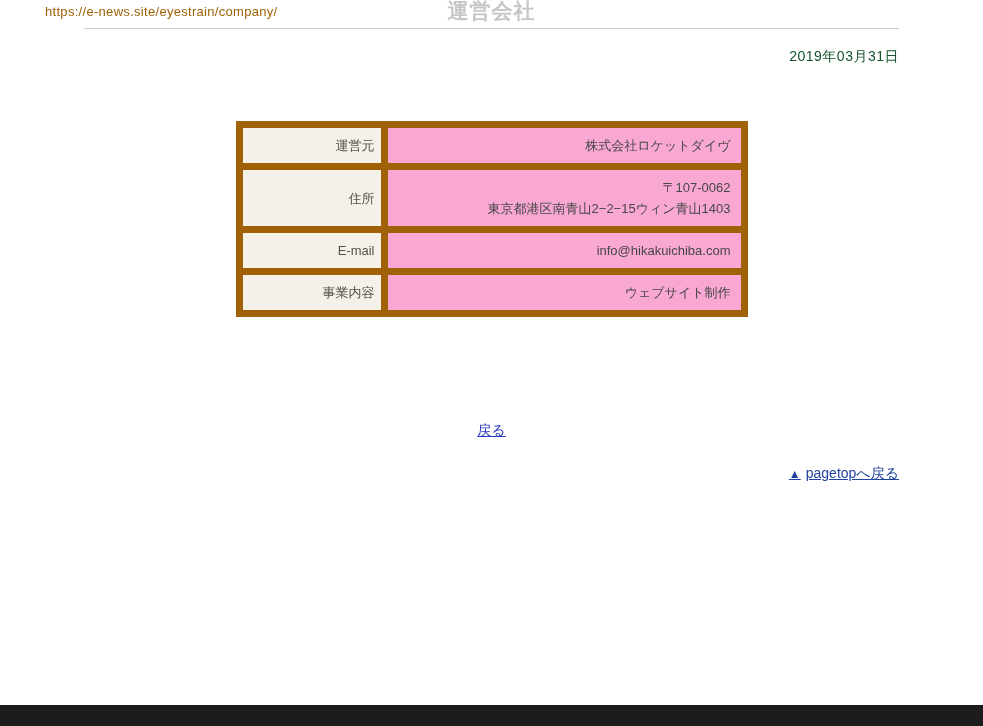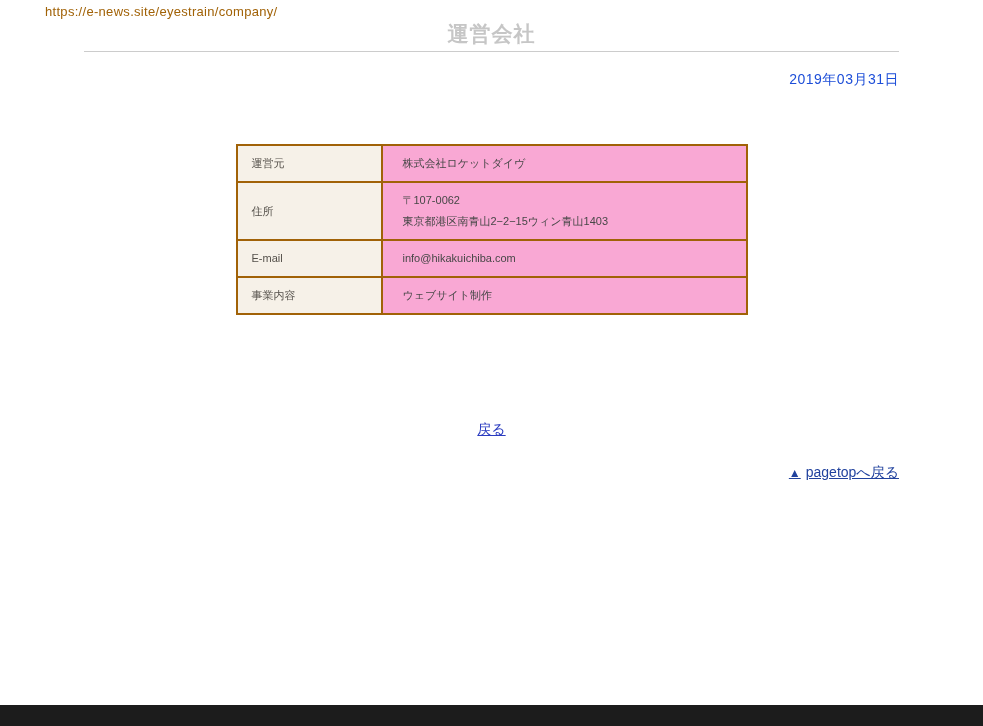--- a/index.html
+++ b/index.html
@@ -14,71 +14,71 @@
     position: absolute;
     top: 4px; left: 4px;
     font-size: 13px;
     color: #a16207;
     letter-spacing: 0.3px;
     padding-left: 41px;
   }
   .container {
     width: 815px;
     margin: 0 auto;
-    padding-top: 23px;
   }
   .page-title {
     text-align: center;
     font-size: 21px;
     font-weight: bold;
     color: #c6c6c6;
     letter-spacing: 1px;
     line-height: 22px;
   }
   .title-divider {
     margin-top: 6px;
     border-top: 1px solid #cccccc;
     height: 0;
   }
   .page-date {
     margin-top: 19px;
     text-align: right;
     font-size: 14px;
-    color: #1d4ed8;
+    color: #14532d;
     letter-spacing: 0.5px;
   }
   table.company-table {
     margin: 55px auto 0 auto;
     width: 512px;
     border-collapse: collapse;
     table-layout: fixed;
   }
   .company-table th, .company-table td {
-    border: 2px solid #a16207;
-    font-size: 11px;
+    border: 7px solid #a16207;
+    font-size: 13px;
     line-height: 21px;
     vertical-align: middle;
-    text-align: left;
+    text-align: right;
   }
   .company-table th {
     width: 145px;
     background: #f6f1e8;
     color: #54504a;
     font-weight: normal;
     padding: 7px 6px 7px 14px;
   }
   .company-table td {
     color: #474747;
     padding: 7px 10px 7px 20px;
     white-space: pre-line;
     background: #f9a8d4;
   }
   .back-link-wrap {
     margin-top: 105px;
     text-align: center;
+    font-family: Liberation Mono, monospace;
   }
   .back-link {
     font-size: 14px;
     color: #2b3cc0;
     text-decoration: underline;
     cursor: pointer;
   }
   .pagetop-wrap {
     margin-top: 24px;
     text-align: right;

